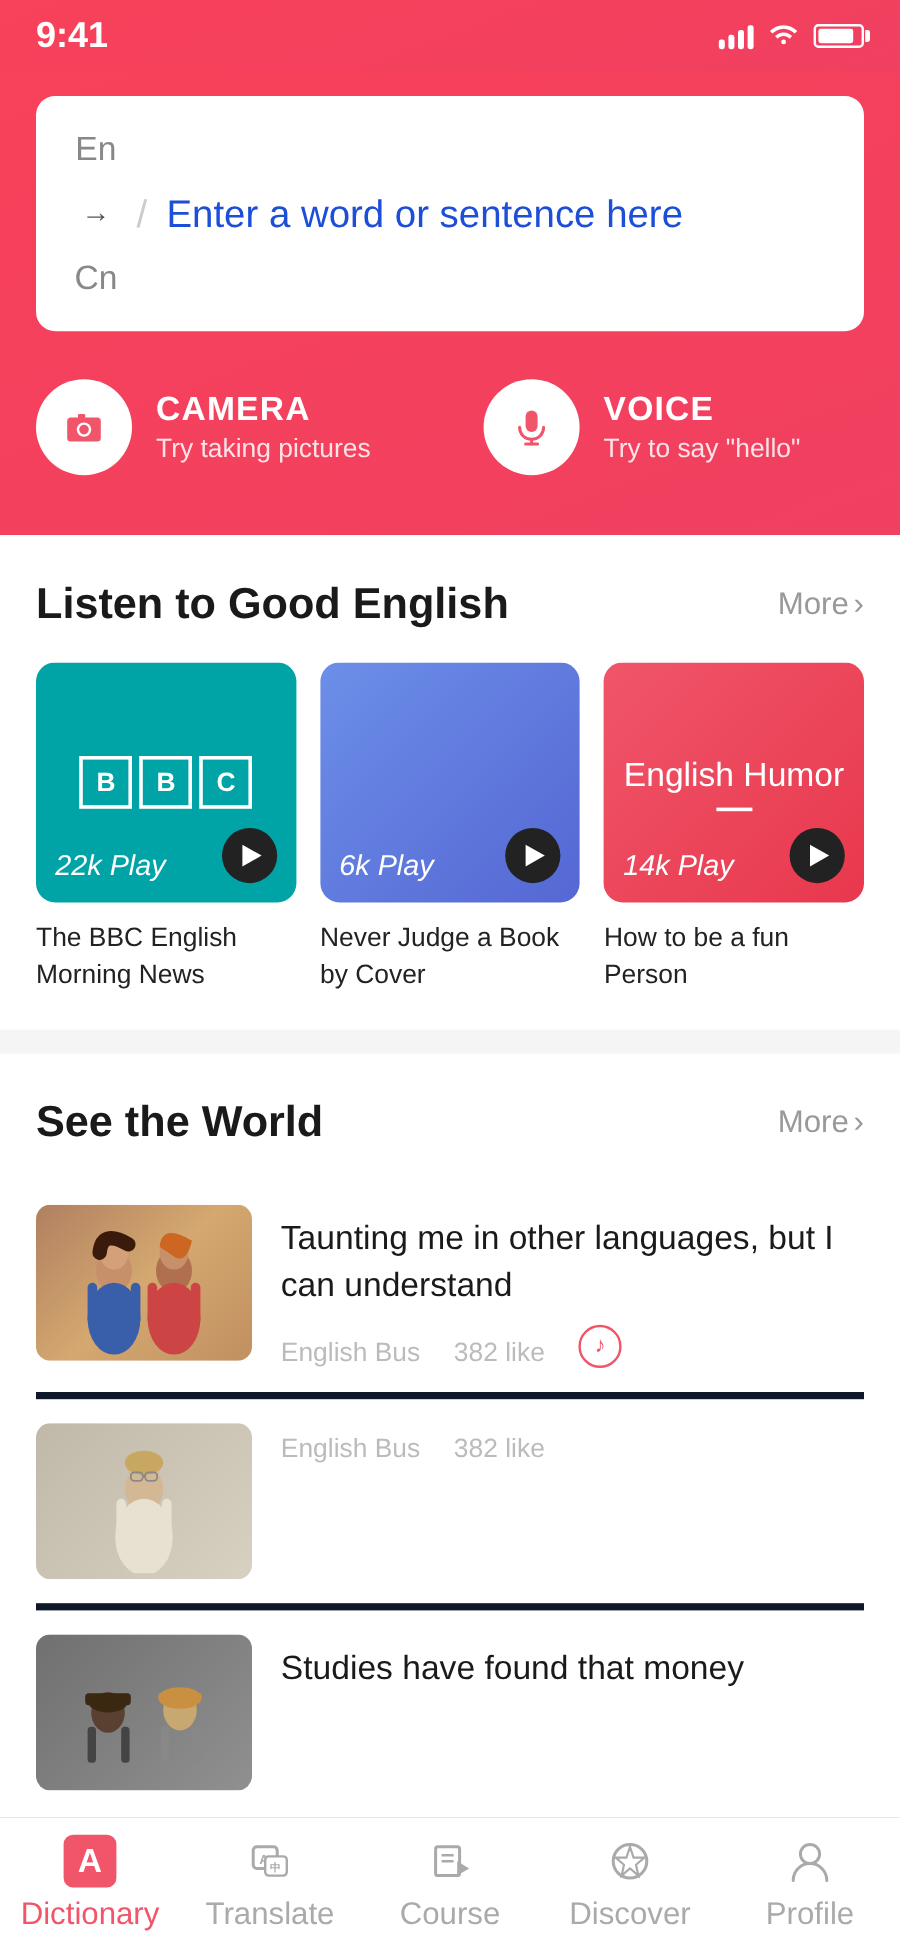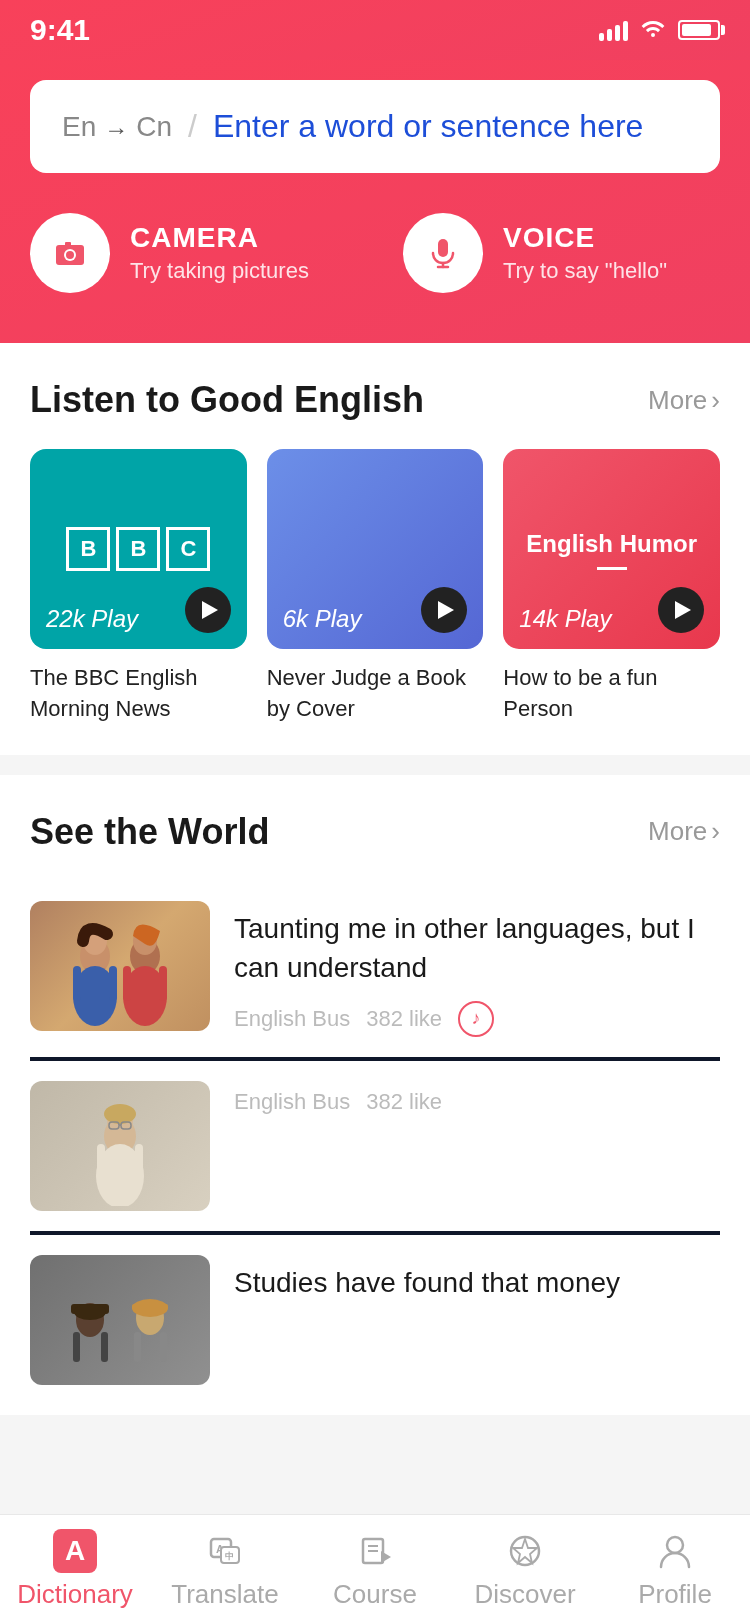--- a/index.html
+++ b/index.html
@@ -88,21 +88,22 @@
       display: flex;
       align-items: center;
       margin-bottom: 40px;
     }
     .search-lang {
       color: #888;
       font-size: 28px;
       white-space: nowrap;
       display: flex;
       align-items: center;
-      gap: 8px;
+      gap: 24px;
+      flex-direction: column;
     }
     .search-arrow {
       color: #555;
       font-size: 24px;
     }
     .search-divider {
       color: #ccc;
       font-size: 32px;
       margin: 0 16px;
     }
@@ -243,22 +244,22 @@
       font-size: 18px;
       padding: 4px 14px;
       border-radius: 4px;
     }
     .humor-content {
       text-align: center;
       color: white;
       padding: 0 10px;
     }
     .humor-title {
-      font-size: 24px;
-      font-weight: 700;
+      font-size: 28px;
+      font-weight: 400;
       line-height: 1.3;
       margin-bottom: 8px;
     }
     .humor-line {
       width: 30px;
       height: 3px;
       background: white;
       margin: 0 auto;
     }
     .play-btn {
@@ -296,21 +297,21 @@
       line-height: 1.4;
     }
 
     
     .world-list {}
     .world-item {
       display: flex;
       gap: 24px;
       align-items: flex-start;
       padding: 20px 0;
-      border-bottom: 4px solid #0f172a;
+      border-bottom: 6px solid #0f172a;
       cursor: pointer;
     }
     .world-item:last-child {
       border-bottom: none;
     }
     .world-thumb {
       width: 180px;
       height: 130px;
       border-radius: 12px;
       flex-shrink: 0;
@@ -323,22 +324,22 @@
     }
     .world-title {
       font-size: 28px;
       font-weight: 500;
       color: #1a1a1a;
       line-height: 1.4;
       margin-bottom: 14px;
     }
     .world-meta {
       display: flex;
-      align-items: center;
-      gap: 16px;
+      align-items: flex-end;
+      gap: 28px;
       color: #aaa;
       font-size: 22px;
     }
     .world-meta-source {
       color: #bbb;
     }
     .world-meta-likes {
       color: #bbb;
     }
     .music-icon {

